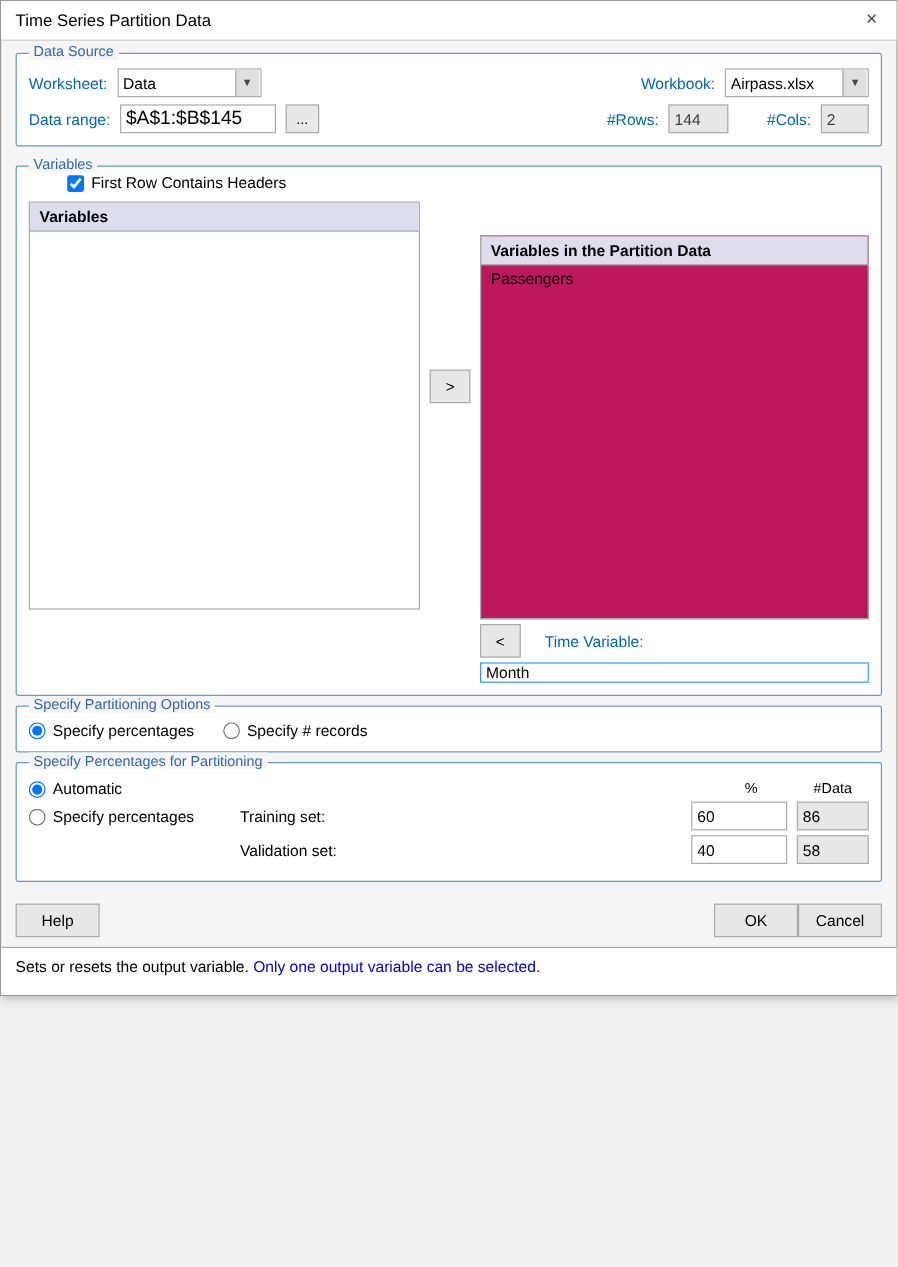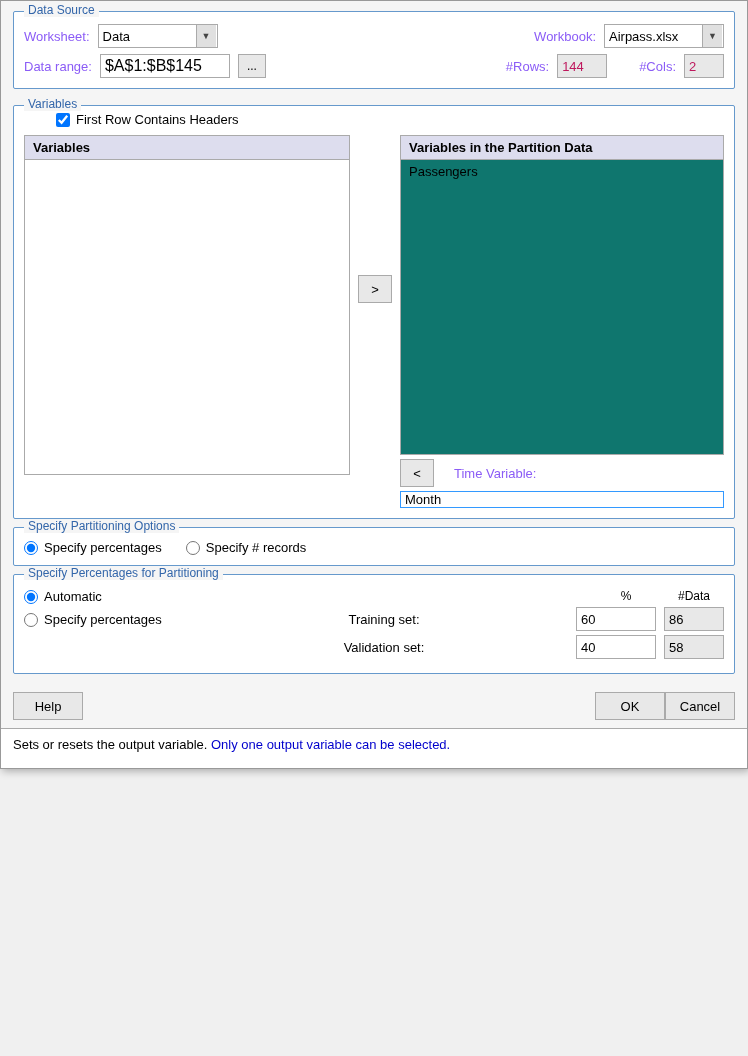--- a/index.html
+++ b/index.html
@@ -66,21 +66,21 @@
       color: #3366aa;
     }
     
     .datasource-row {
       display: flex;
       align-items: center;
       gap: 8px;
       margin-top: 6px;
     }
     .label {
-      color: #8b5cf6;
+      color: #0369a1;
       white-space: nowrap;
     }
     .select-wrapper {
       position: relative;
       display: inline-flex;
     }
     .select-wrapper select {
       height: 24px;
       border: 1px solid #aaa;
       background: #fff;
@@ -113,21 +113,21 @@
       background: #fff;
       padding: 0 4px;
       font-size: 16px;
     }
     .text-input-readonly {
       height: 24px;
       border: 1px solid #aaa;
       background: #e8e8e8;
       padding: 0 4px;
       font-size: 13px;
-      color: #be185d;
+      color: #404040;
     }
     .btn-ellipsis {
       height: 24px;
       min-width: 28px;
       border: 1px solid #aaa;
       background: #e8e8e8;
       cursor: pointer;
       font-size: 12px;
       padding: 0 4px;
     }
@@ -188,22 +188,23 @@
       justify-content: center;
     }
     .right-vars-container {
       flex: 1;
       display: flex;
       flex-direction: column;
       gap: 4px;
     }
     .right-var-list {
       border: 1px solid #aaa;
-      background: #0f766e;
+      background: #be185d;
       min-height: 320px;
+      margin-top: 28px;
     }
     .right-var-header {
       background: #dde;
       border-bottom: 1px solid #aaa;
       padding: 4px 8px;
       font-weight: bold;
       font-size: 13px;
     }
     .right-var-body {
       min-height: 280px;
@@ -261,21 +262,21 @@
       color: #000;
     }
     .pct-data-row {
       display: flex;
       align-items: center;
       gap: 8px;
       margin-bottom: 4px;
     }
     .pct-label {
       flex: 1;
-      text-align: center;
+      text-align: left;
       white-space: nowrap;
     }
     .pct-input {
       width: 80px;
       height: 24px;
       border: 1px solid #aaa;
       background: #fff;
       padding: 0 4px;
       font-size: 13px;
       text-align: left;
@@ -335,20 +336,24 @@
     }
     .workbook-select {
       min-width: 160px;
     }
   </style>
 </head>
 <body>
 
 <div class="dialog">
 
+  <div class="title-bar">
+    <span>Time Series Partition Data</span>
+    <button class="title-bar-close">×</button>
+  </div>
 
   <div class="content">
 
     <div class="group-box blue-border">
       <span class="group-title">Data Source</span>
 
       <div class="datasource-row">
         <span class="label">Worksheet:</span>
         <div class="select-wrapper">
           <select class="worksheet-select">

